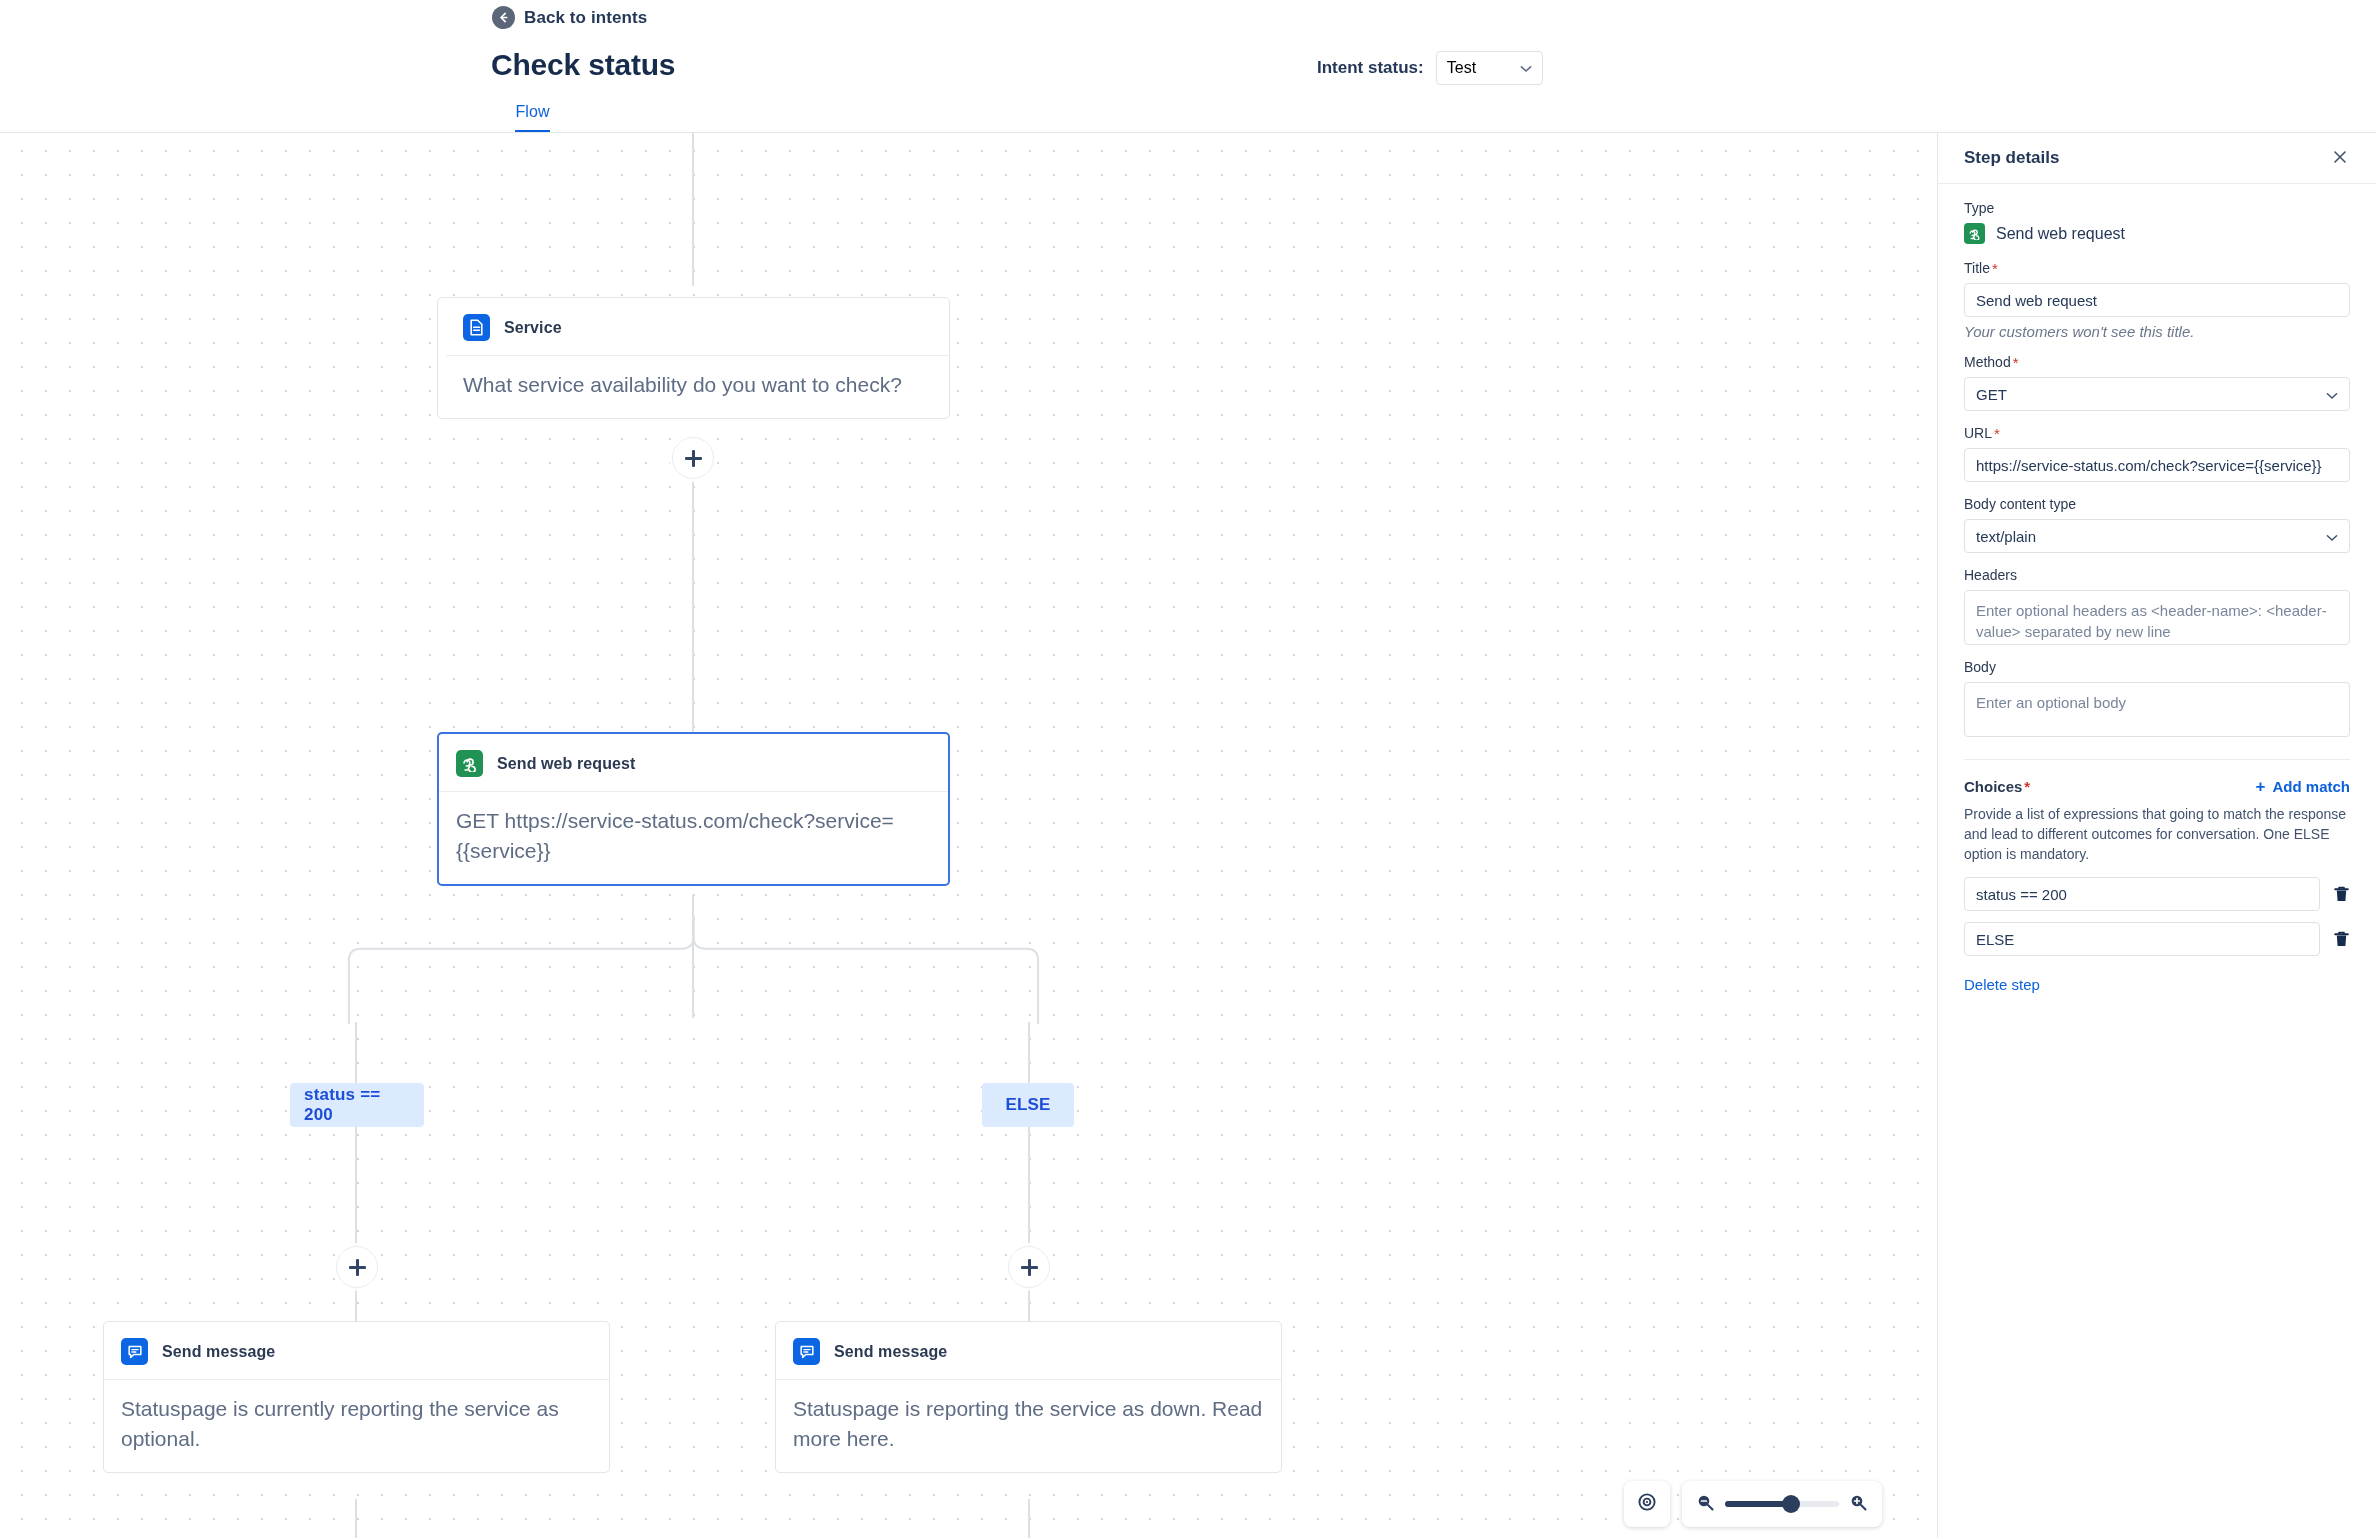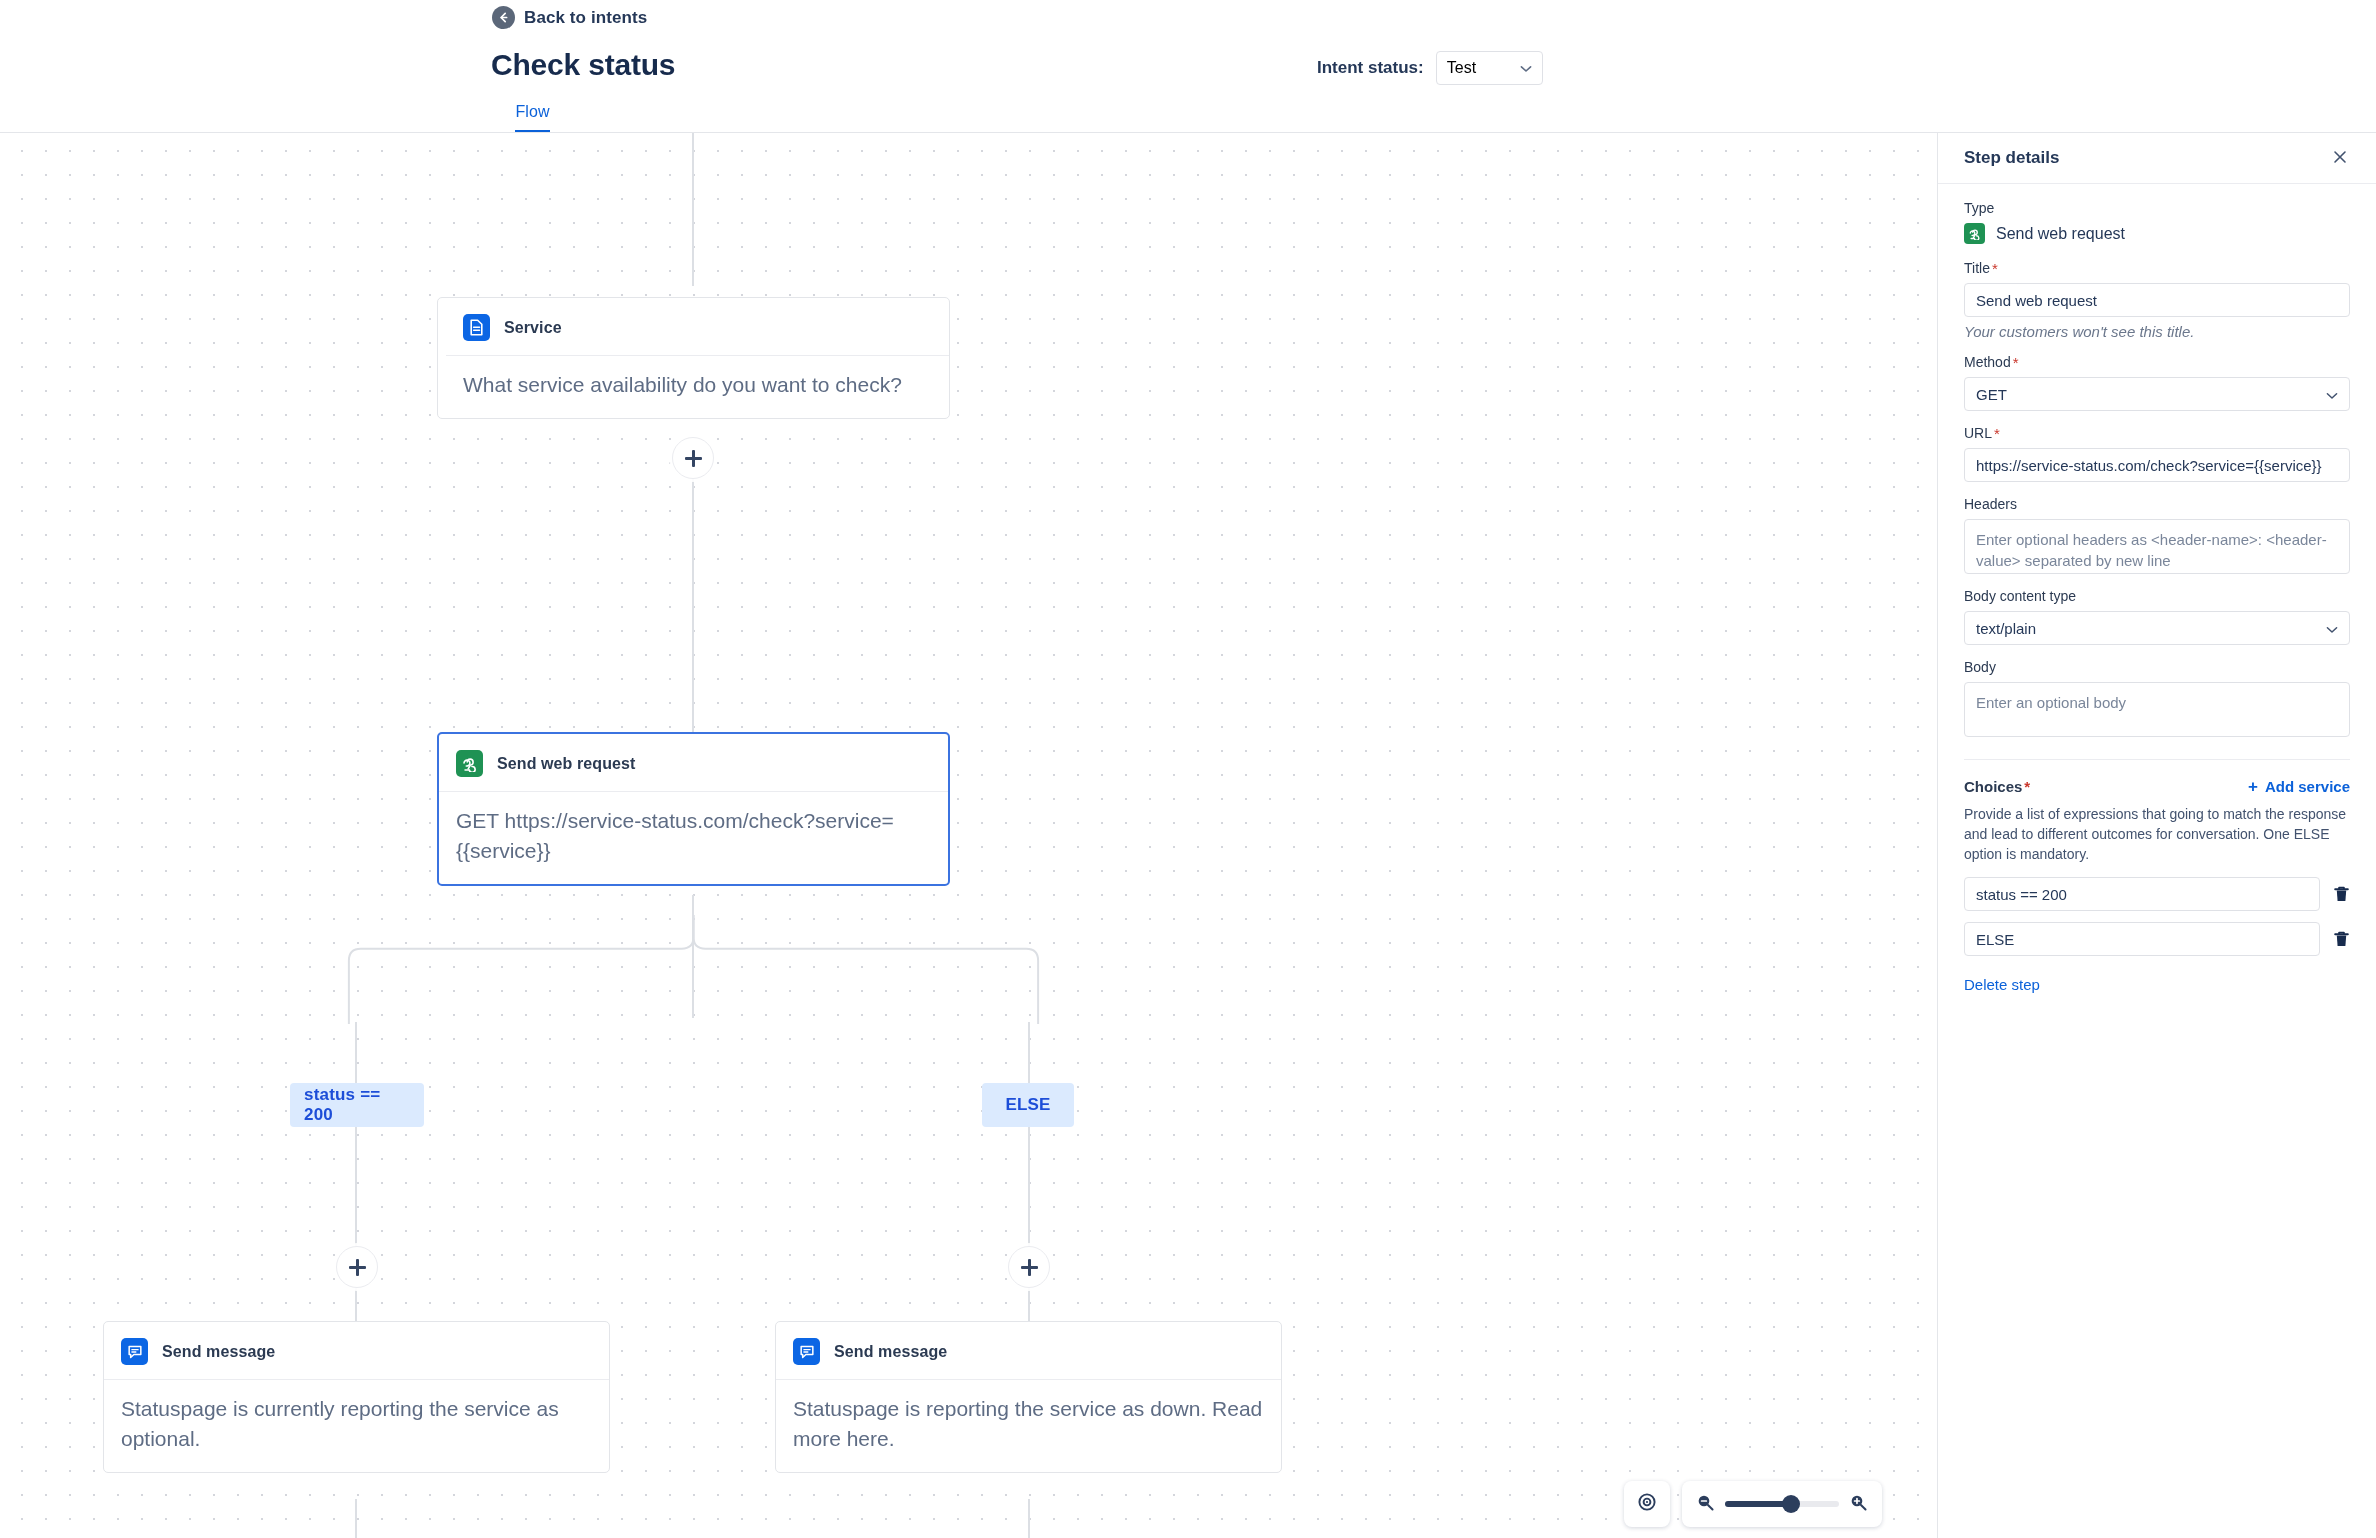--- a/index.html
+++ b/index.html
@@ -403,56 +403,56 @@
       <div class="field">
         <div class="flabel">
           <span>URL</span>
           <span class="req">*</span>
         </div>
         <div class="input">https://service-status.com/check?service={{service}}</div>
       </div>
 
       <div class="field">
         <div class="flabel">
-          <span>Headers</span>
-        </div>
-        <div class="textarea ta-headers">Enter optional headers as &lt;header-name&gt;: &lt;header-value&gt; separated by new line</div>
-      </div>
-
-      <div class="field">
-        <div class="flabel">
           <span>Body content type</span>
         </div>
         <div class="input select">
           <span>text/plain</span>
           <span>
             <svg width="12" height="8" viewBox="0 0 12 8">
                 <path d="M1.4 1.8 L6 6 L10.6 1.8" fill="none" stroke="#42526e" stroke-width="1.5" stroke-linecap="round" stroke-linejoin="round"></path>
               </svg>
           </span>
         </div>
       </div>
 
       <div class="field">
         <div class="flabel">
+          <span>Headers</span>
+        </div>
+        <div class="textarea ta-headers">Enter optional headers as &lt;header-name&gt;: &lt;header-value&gt; separated by new line</div>
+      </div>
+
+      <div class="field">
+        <div class="flabel">
           <span>Body</span>
         </div>
         <div class="textarea ta-body">Enter an optional body</div>
       </div>
 
       <div class="divider"></div>
 
       <div class="choices-head">
         <span class="choices-label">
           <span>Choices</span>
           <span class="req">*</span>
         </span>
         <span class="add-choice">
           <span class="add-plus">+</span>
-          <span>Add service</span>
+          <span>Add match</span>
         </span>
       </div>
       <div class="choices-desc">Provide a list of expressions that going to match the response and lead to different outcomes for conversation. One ELSE option is mandatory.</div>
 
       <div class="choice-row">
         <div class="input">status == 200</div>
         <span class="trash">
           <svg width="17" height="18" viewBox="0 0 17 18">
             <path d="M2.2 4.3 h12.6" stroke="#172b4d" stroke-width="2" stroke-linecap="round"></path>
             <path d="M6.1 4.3 V2.6 h4.8 v1.7" fill="none" stroke="#172b4d" stroke-width="1.8" stroke-linejoin="round"></path>

